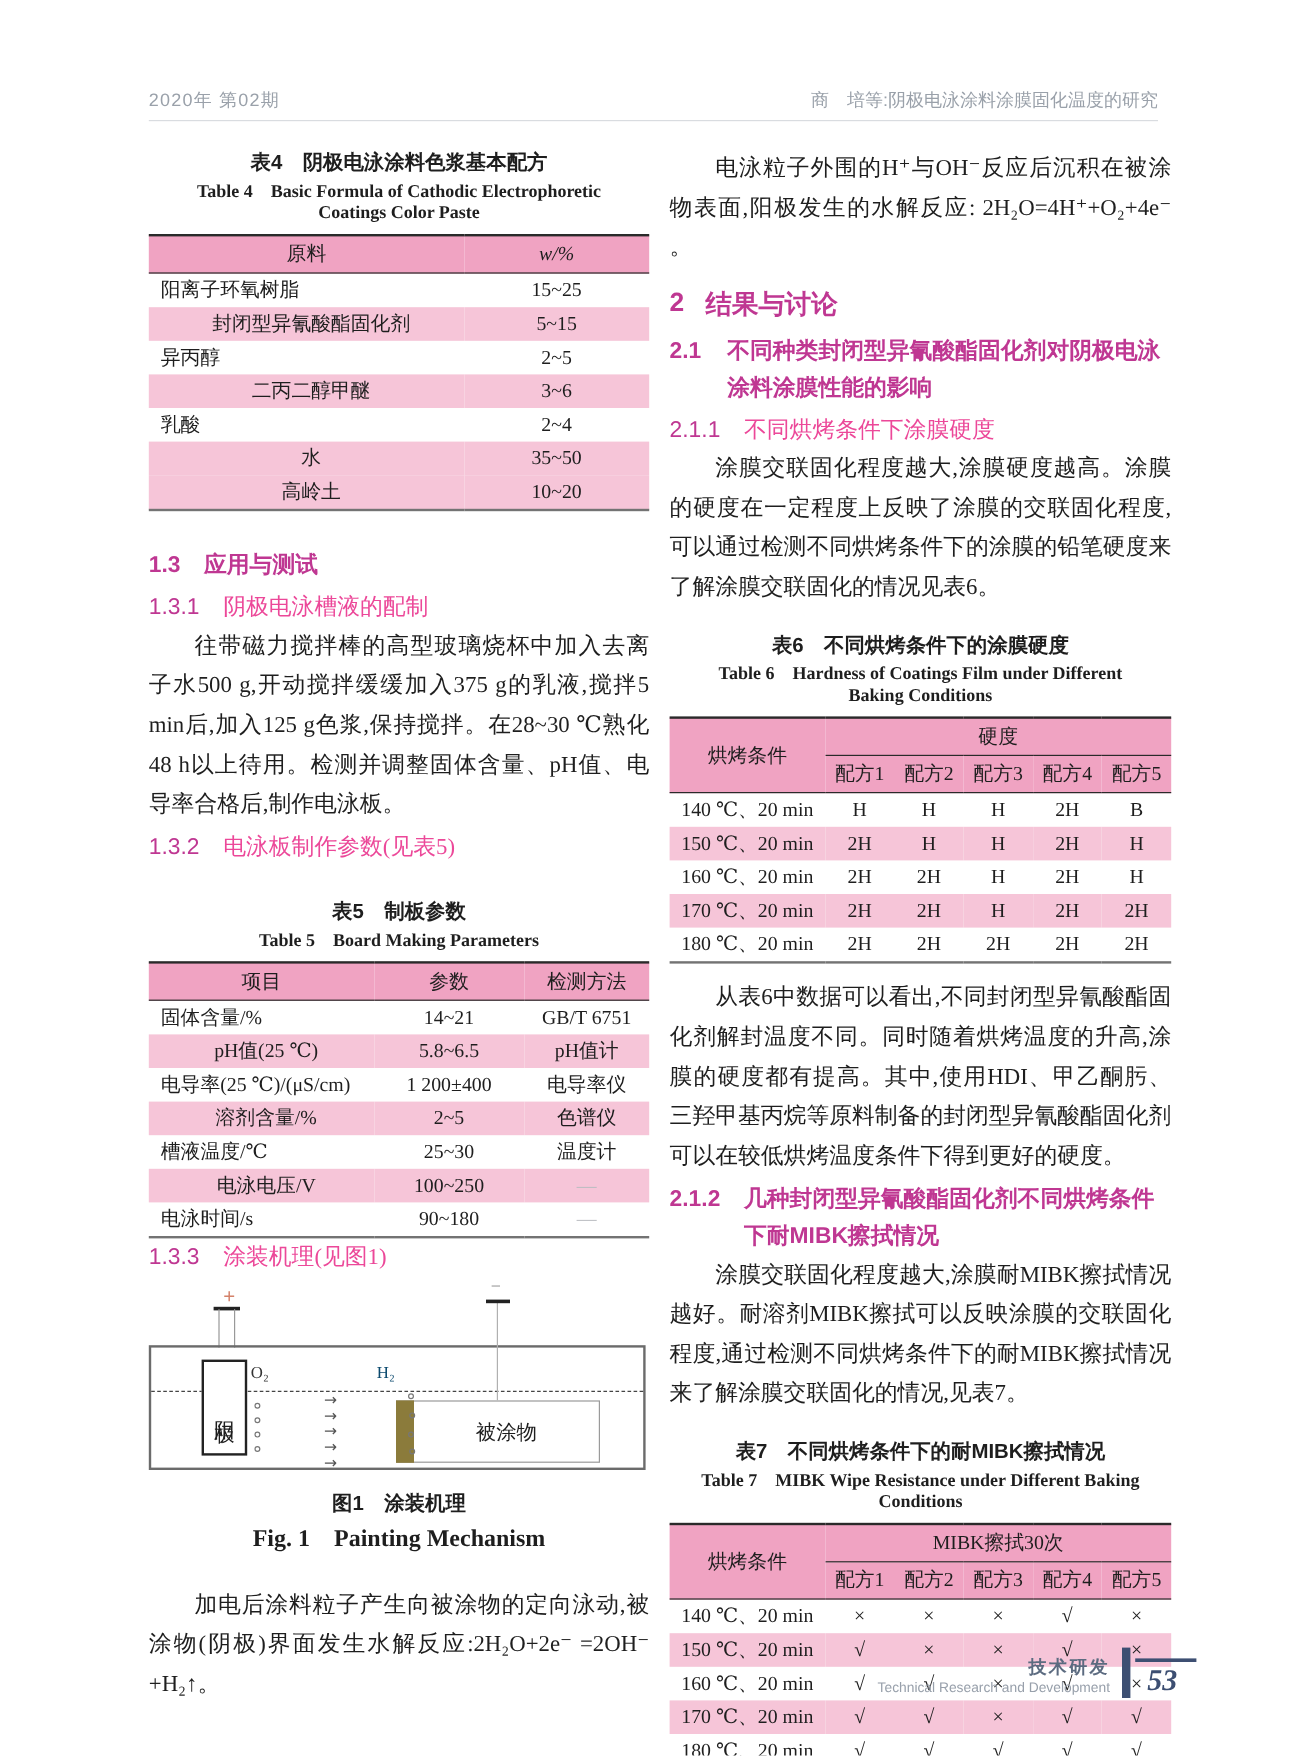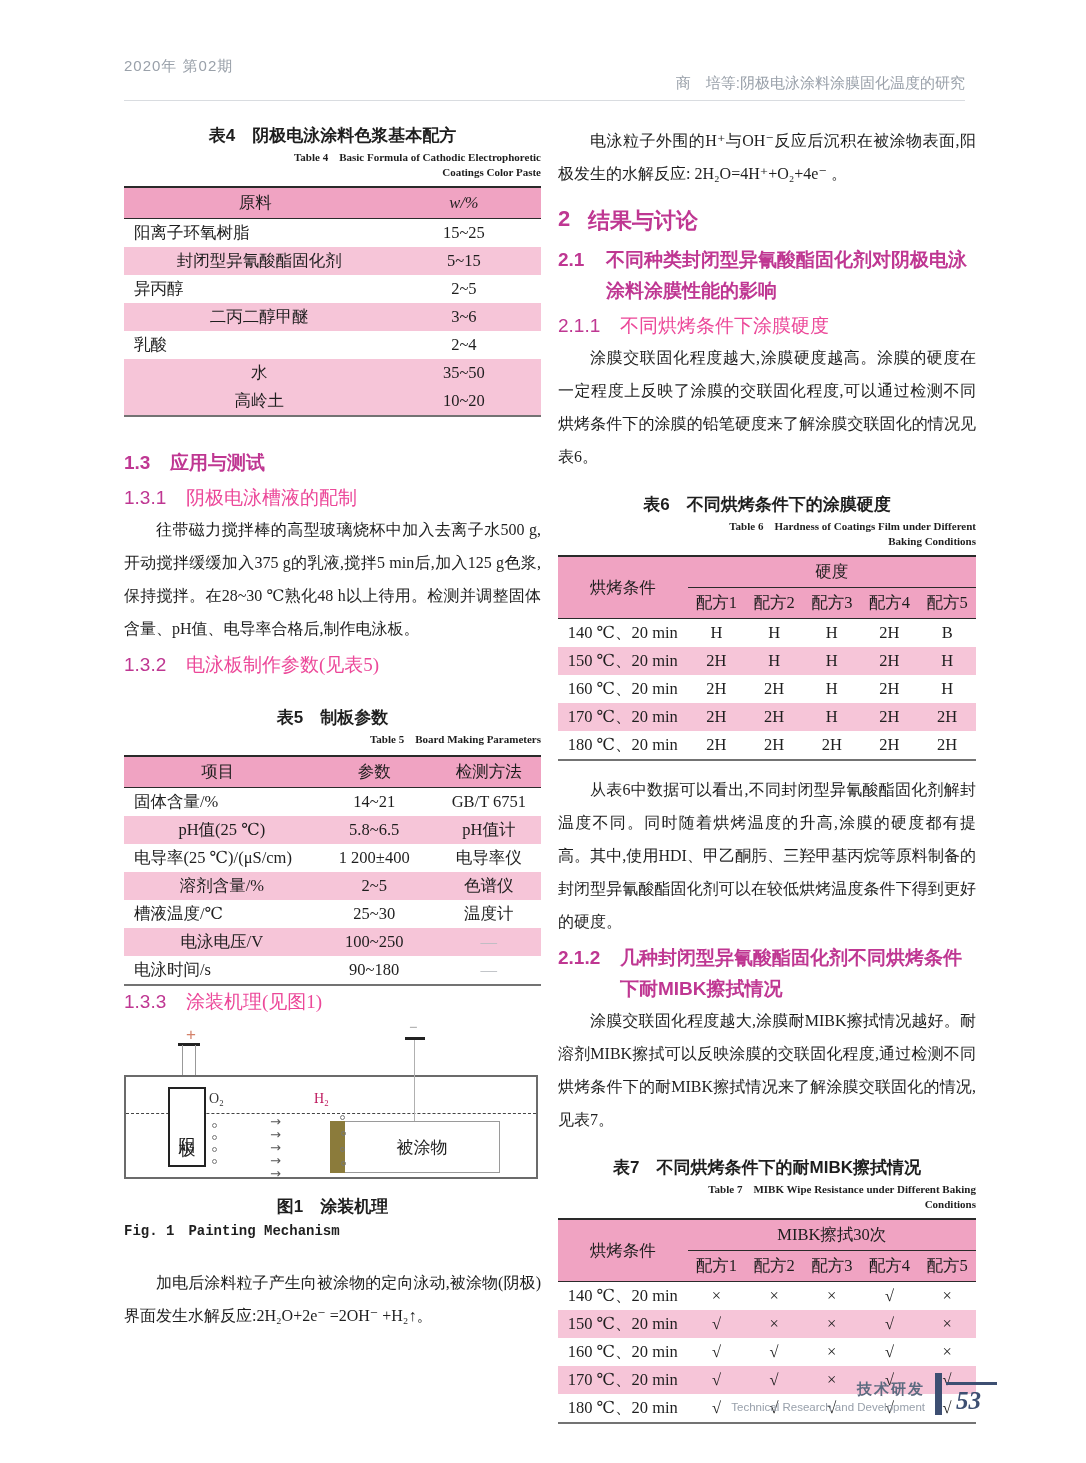--- a/index.html
+++ b/index.html
@@ -1,46 +1,46 @@
 <!DOCTYPE html>
 <html><head>
 <meta charset="utf-8">
 <style>
   * { box-sizing: border-box; margin: 0; padding: 0; }
   body { background:#ffffff; }
   .page { position:relative; width:1086px; height:1463px; background:#fff;
           font-family:"Liberation Serif","DejaVu Serif",serif; color:#1e1e1e; overflow:hidden; }
 
   
-  .hdr-l { position:absolute; left:124px; top:57px; font-family:"Liberation Sans",sans-serif;
+  .hdr-l { position:absolute; left:124px; top:74px; font-family:"Liberation Sans",sans-serif;
            font-size:15px; color:#9aa1aa; letter-spacing:1px; }
   .hdr-r { position:absolute; right:121px; top:74px; font-family:"Liberation Sans",sans-serif;
            font-size:15px; color:#9aa1aa; }
   .hdr-line { position:absolute; left:124px; top:100px; width:841px; height:1px; background:#d9dce0; }
 
   .col-l { position:absolute; left:124px; top:124px; width:417px; }
   .col-r { position:absolute; left:558px; top:124px; width:418px; }
 
   
   .t-cn { font-family:"Liberation Sans",sans-serif; font-weight:bold; font-size:17px; text-align:center; }
-  .t-en { font-weight:bold; font-size:11px; text-align:right; margin-top:3px; }
+  .t-en { font-weight:bold; font-size:15px; text-align:center; margin-top:3px; }
 
   
   table.ptable { width:100%; border-collapse:collapse; border-top:2px solid #2a2a2a;
                  border-bottom:2px solid #737373; font-size:16.5px; margin-top:8px; }
   .ptable th { background:#f0a3c2; font-weight:normal; padding:4px 2px;
                border-bottom:1.6px solid #2a2a2a; }
   .ptable th.grp { border-bottom:1.2px solid #2a2a2a; }
   .ptable td { padding:3px 2px; text-align:center; height:26px; }
   .ptable tr.alt td { background:#f6c5d8;text-align:center; }
   .ptable td.lft { text-align:left; padding-left:10px; }
   .ptable td.dim { color:#b9bcc0; }
 
   
-  .para { font-size:16px; line-height:33px; text-align:justify; text-indent:2em; }
+  .para { font-size:19px; line-height:33px; text-align:justify; text-indent:2em; }
   .hflex { display:flex; align-items:flex-start; }
   .h1 { font-family:"Liberation Sans",sans-serif; color:#bf3792; font-weight:bold; font-size:22px; }
   .h1 .num { flex:0 0 30px; }
   .h2 { font-family:"Liberation Sans",sans-serif; color:#bf3792; font-weight:bold;
         font-size:19px; line-height:31px; }
   .h3 { font-size:19px; line-height:31px; }
   .h3 .num { font-family:"Liberation Sans",sans-serif; color:#bf3792; }
   .h3 .txt { color:#ec4899; }
 
   
@@ -50,35 +50,35 @@
   .fig .stem { position:absolute; left:58px; top:16px; width:14px; height:32px;
                border-left:1px solid #999; border-right:1px solid #999; }
   .fig .capL { position:absolute; left:54px; top:14px; width:22px; height:3px; background:#222; }
   .fig .tank { position:absolute; left:0; top:46px; width:414px; height:104px; border:2px solid #6b6b6b; }
   .fig .lvl  { position:absolute; left:2px; top:84px; width:410px; border-top:1.5px dashed #444; }
   .fig .anode { position:absolute; left:44px; top:58px; width:38px; height:80px;
                 border:2px solid #222; background:#fff; display:flex; align-items:center;
                 justify-content:center; }
   .fig .anode span { writing-mode:vertical-rl; font-size:17px; letter-spacing:3px; }
   .fig .o2 { position:absolute; left:85px; top:62px; font-size:14px; color:#333; }
-  .fig .h2lab { position:absolute; left:190px; top:62px; font-size:14px; color:#be185d; }
+  .fig .h2lab { position:absolute; left:190px; top:62px; font-size:14px; color:#0c4a6e; }
   .fig .bub { position:absolute; width:5px; height:5px; border:1px solid #777; border-radius:50%; }
   .fig .arrows { position:absolute; left:146px; top:86px; display:flex; flex-direction:column; }
   .fig .arrows span { font-size:13px; color:#555; line-height:13px; font-family:"DejaVu Sans",sans-serif; }
   .fig .obj { position:absolute; left:206px; top:92px; width:170px; height:52px;
               border:1.5px solid #9a9a9a; background:#fff; display:flex; align-items:center;
               justify-content:center; }
   .fig .strip { position:absolute; left:206px; top:92px; width:15px; height:52px; background:#8b7b3b; }
   .fig .objlab { font-size:17px; padding-left:14px; }
   .fig .wireR { position:absolute; left:290px; top:10px; height:82px; border-left:1.5px solid #b0b0b0; }
   .fig .capR { position:absolute; left:281px; top:8px; width:20px; height:3px; background:#222; }
   .fig .minus { position:absolute; left:285px; top:-10px; color:#8a8a8a; font-size:15px; }
   .figcap-cn { font-family:"Liberation Sans",sans-serif; font-weight:bold; font-size:17px;
                text-align:center; margin-top:14px; }
-  .figcap-en { font-weight:bold; font-size:14px; margin-top:4px;font-family:Liberation Mono, monospace; }
+  .figcap-en { font-weight:bold; font-size:20px; text-align:center; margin-top:4px; }
 
   
   .footer { position:absolute; right:89px; bottom:48px; display:flex; align-items:flex-end; }
   .f-labels { text-align:right; margin-right:10px; padding-bottom:2px; }
   .f-cn { font-family:Liberation Serif, serif; font-weight:bold; font-size:15px;
           color:#5c6b80; letter-spacing:2px; }
   .f-en { font-family:"Liberation Sans",sans-serif; font-size:11.5px; color:#98a0ab; margin-top:2px; }
   .f-bar { width:7px; height:42px; background:#3d4f72; margin-right:4px; }
   .f-num { border-top:3px solid #3d4f72; font-style:italic; font-weight:bold; font-size:25px;
            color:#3d4f72; padding:2px 16px 0 10px; }

